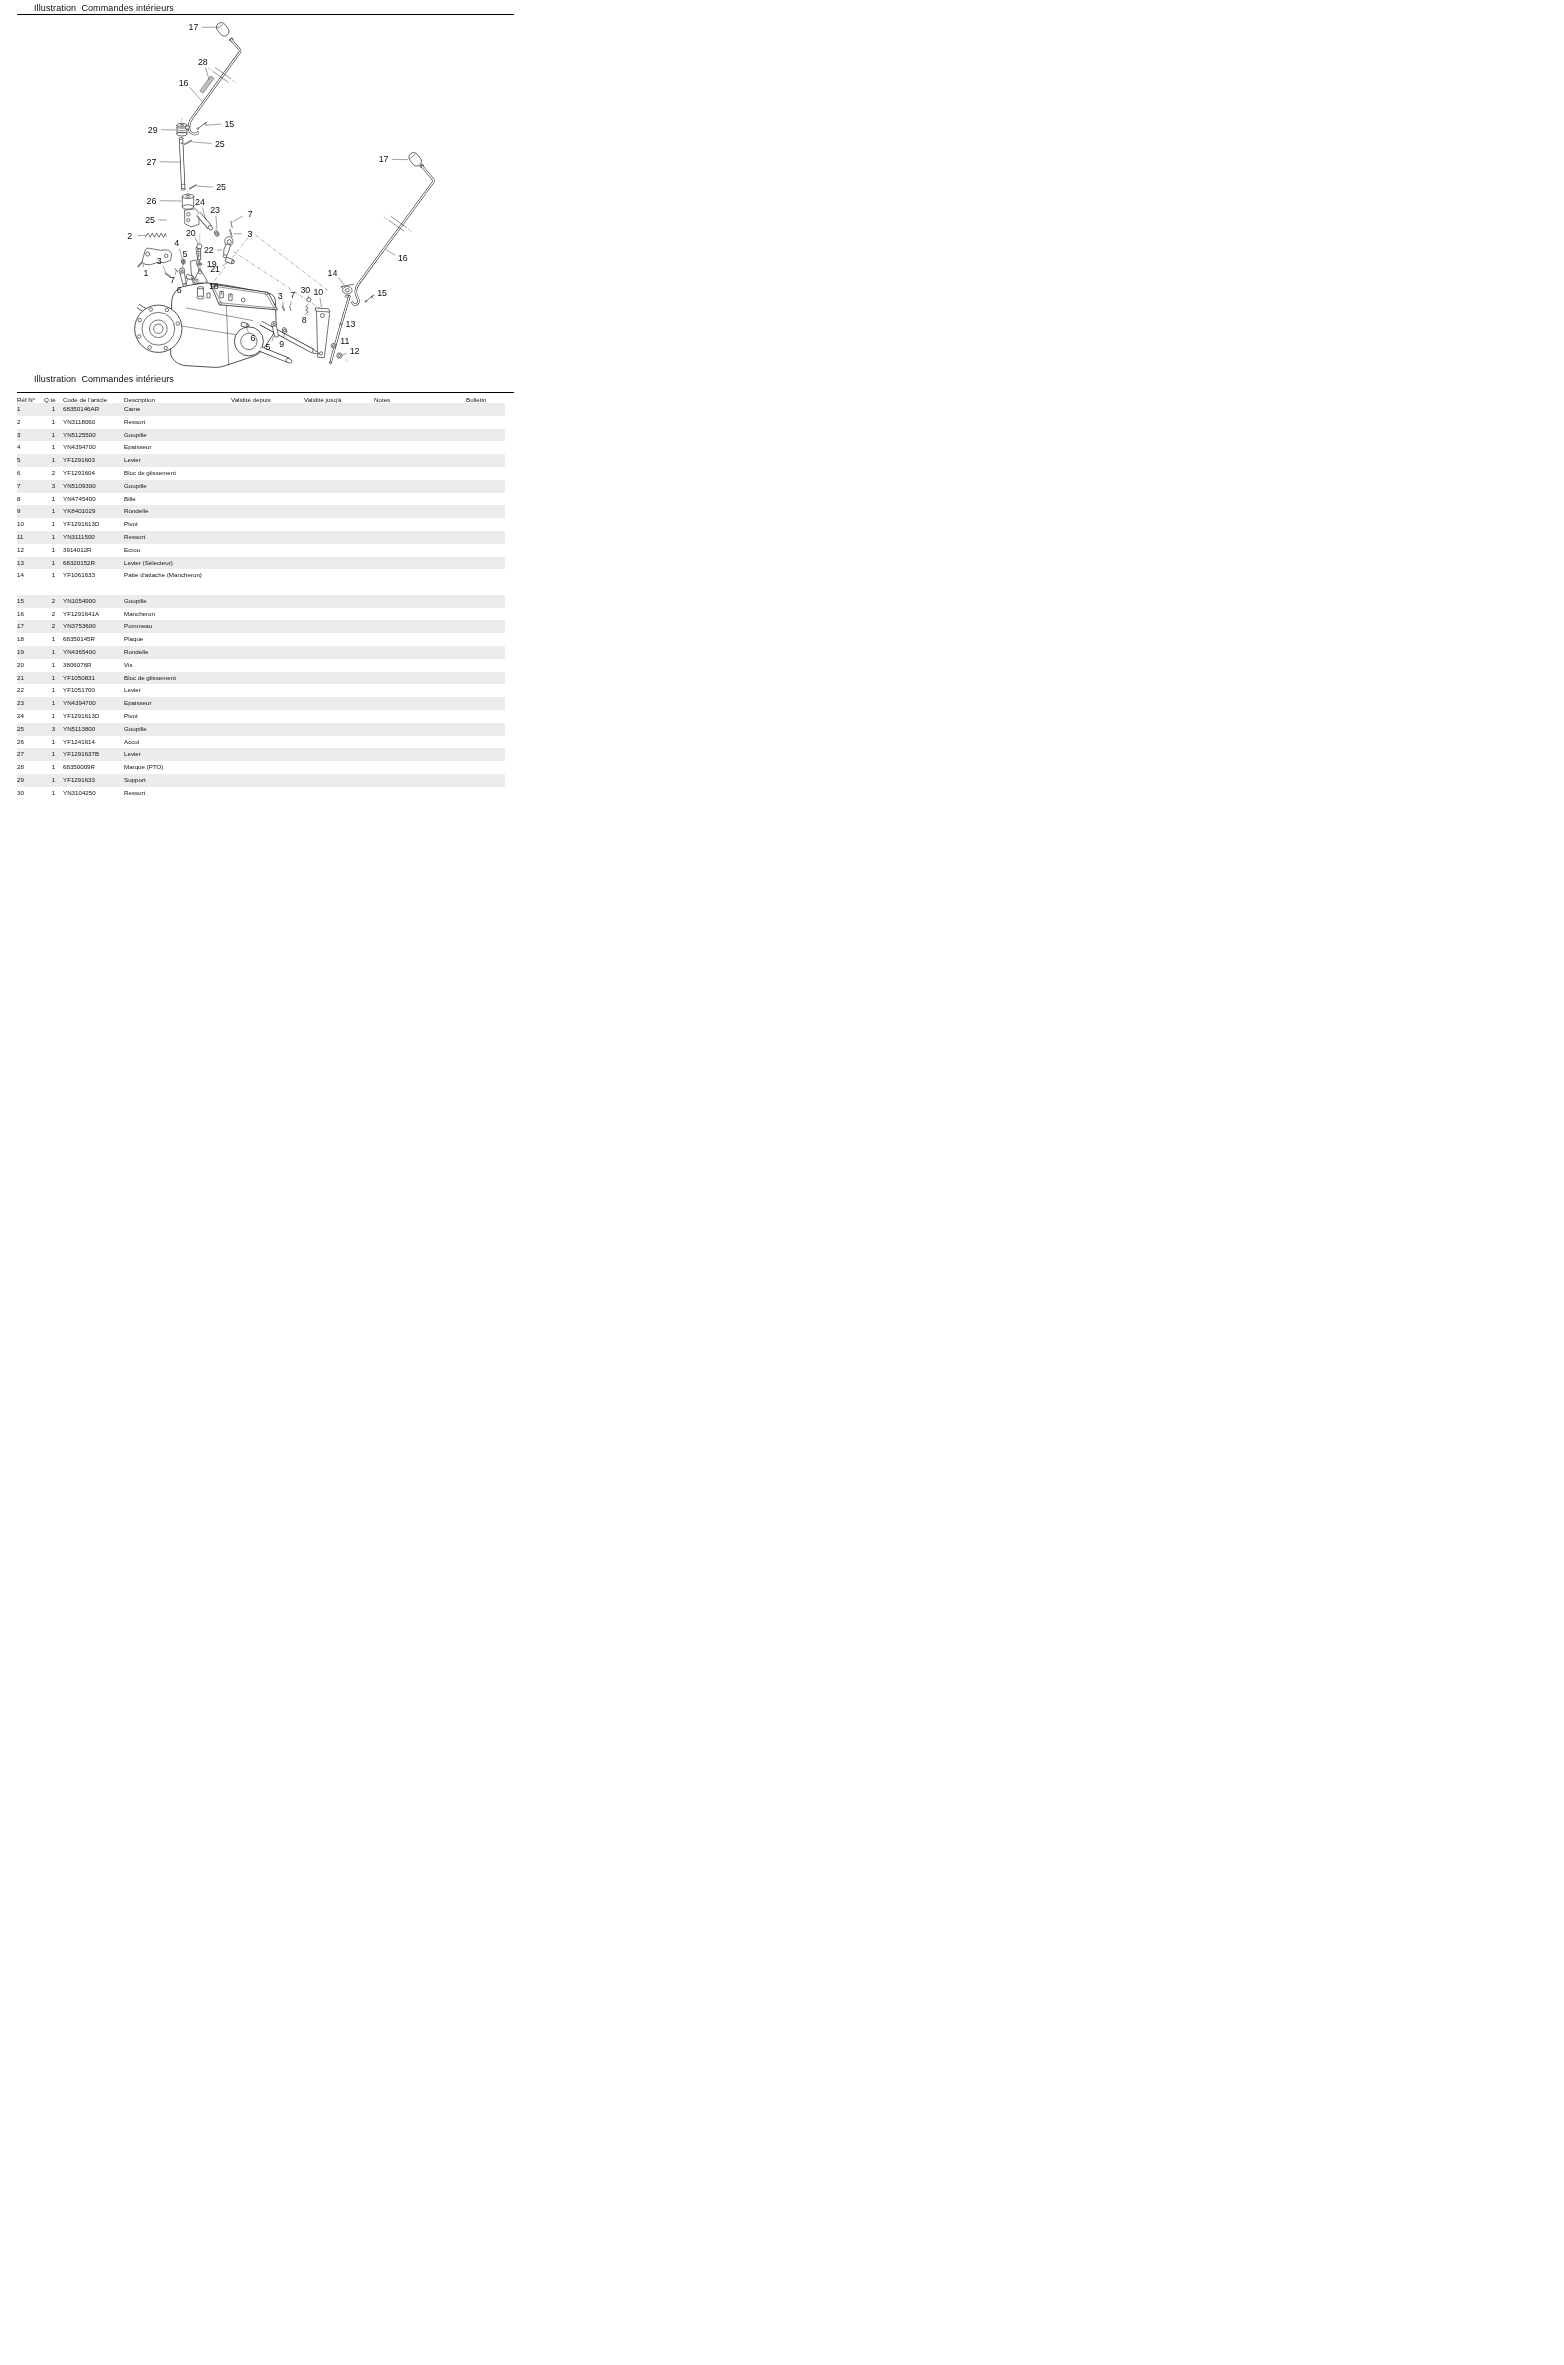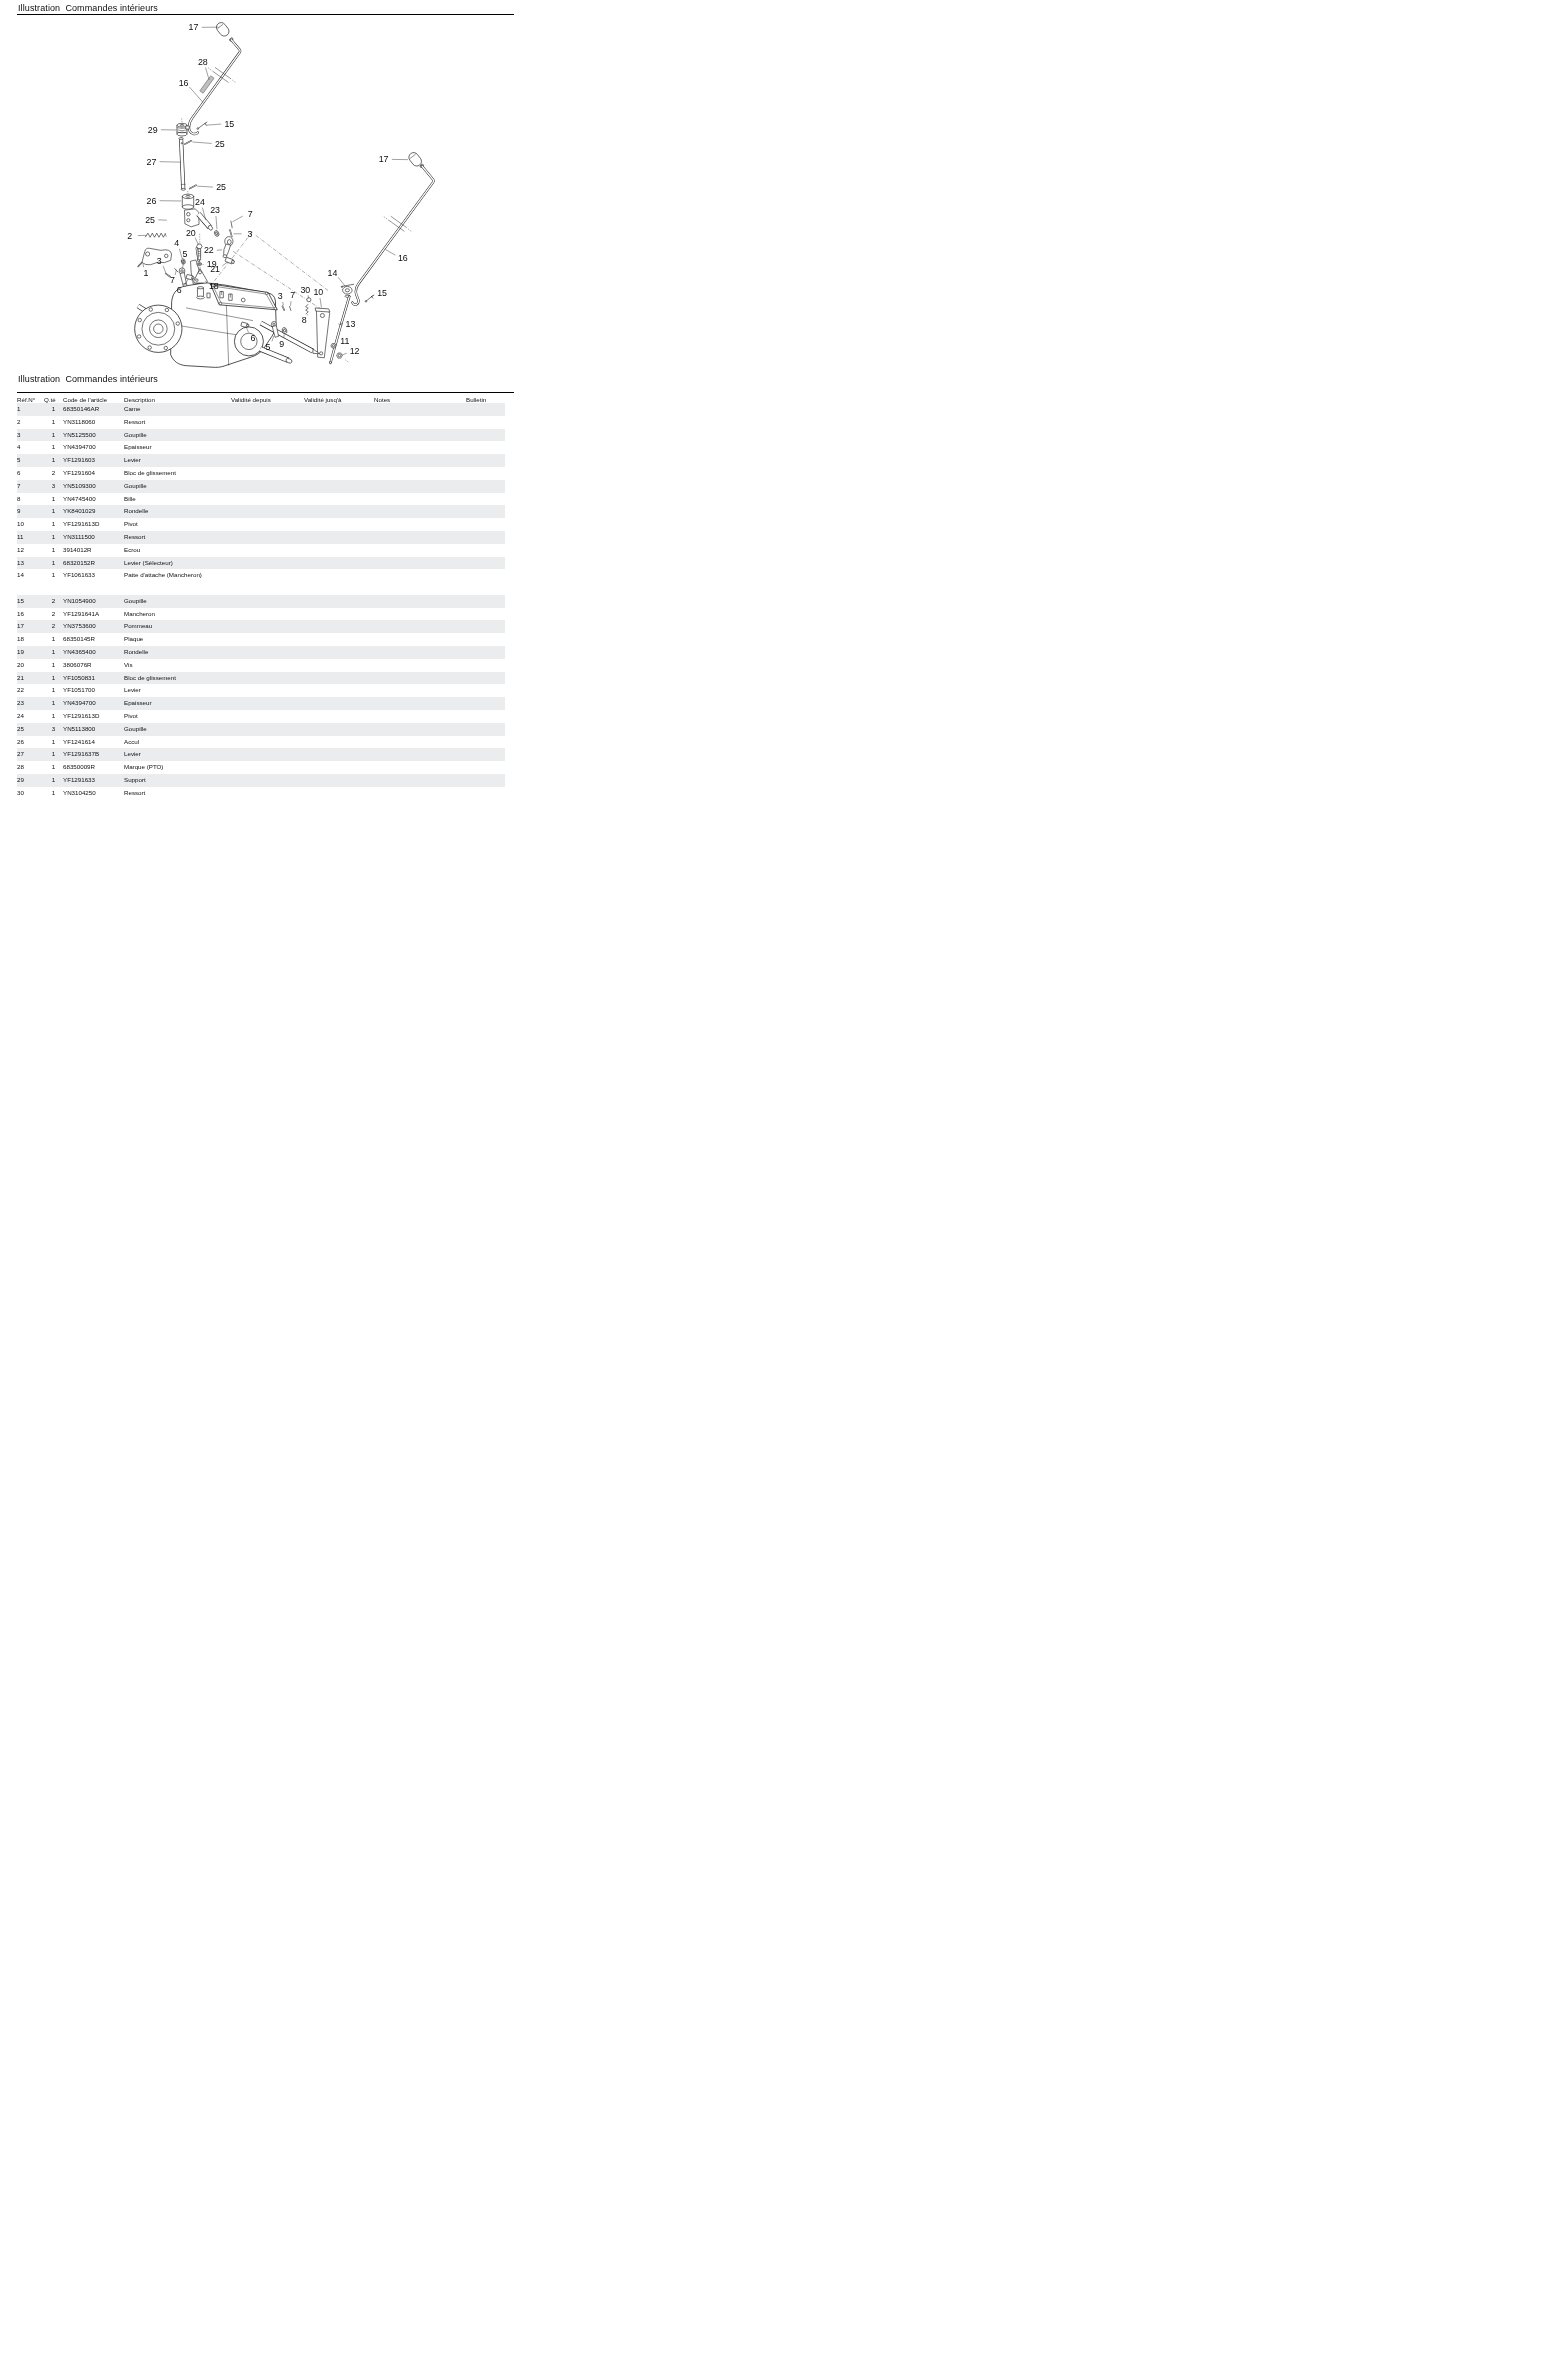--- a/index.html
+++ b/index.html
@@ -1,19 +1,19 @@
 <!DOCTYPE html>
 <html style="font-size:7.6px"><head>
 <meta charset="utf-8">
 <style>
   html,body{margin:0;padding:0;background:#ffffff;}
   body{font-family:"Liberation Sans","DejaVu Sans",sans-serif;color:#101010;}
   .page{position:relative;width:521px;height:802px;background:#fff;overflow:hidden;}
 
-  .doc-title{position:absolute;left:18px;font-size:9px;font-weight:400;color:#0d0d0d;
+  .doc-title{position:absolute;left:34px;font-size:9px;font-weight:400;color:#0d0d0d;
              white-space:pre;letter-spacing:0.1px;}
   #title-top{top:2.8px;}
   #title-table{top:374px;}
   .rule{position:absolute;left:17px;width:497px;height:1.4px;background:#000;}
   #rule-top{top:13.7px;}
   #rule-table{top:392px;}
 
   
   .diagram{position:absolute;left:117px;top:15.6px;width:325px;height:363px;}
   .diagram svg{width:100%;height:100%;display:block;}

